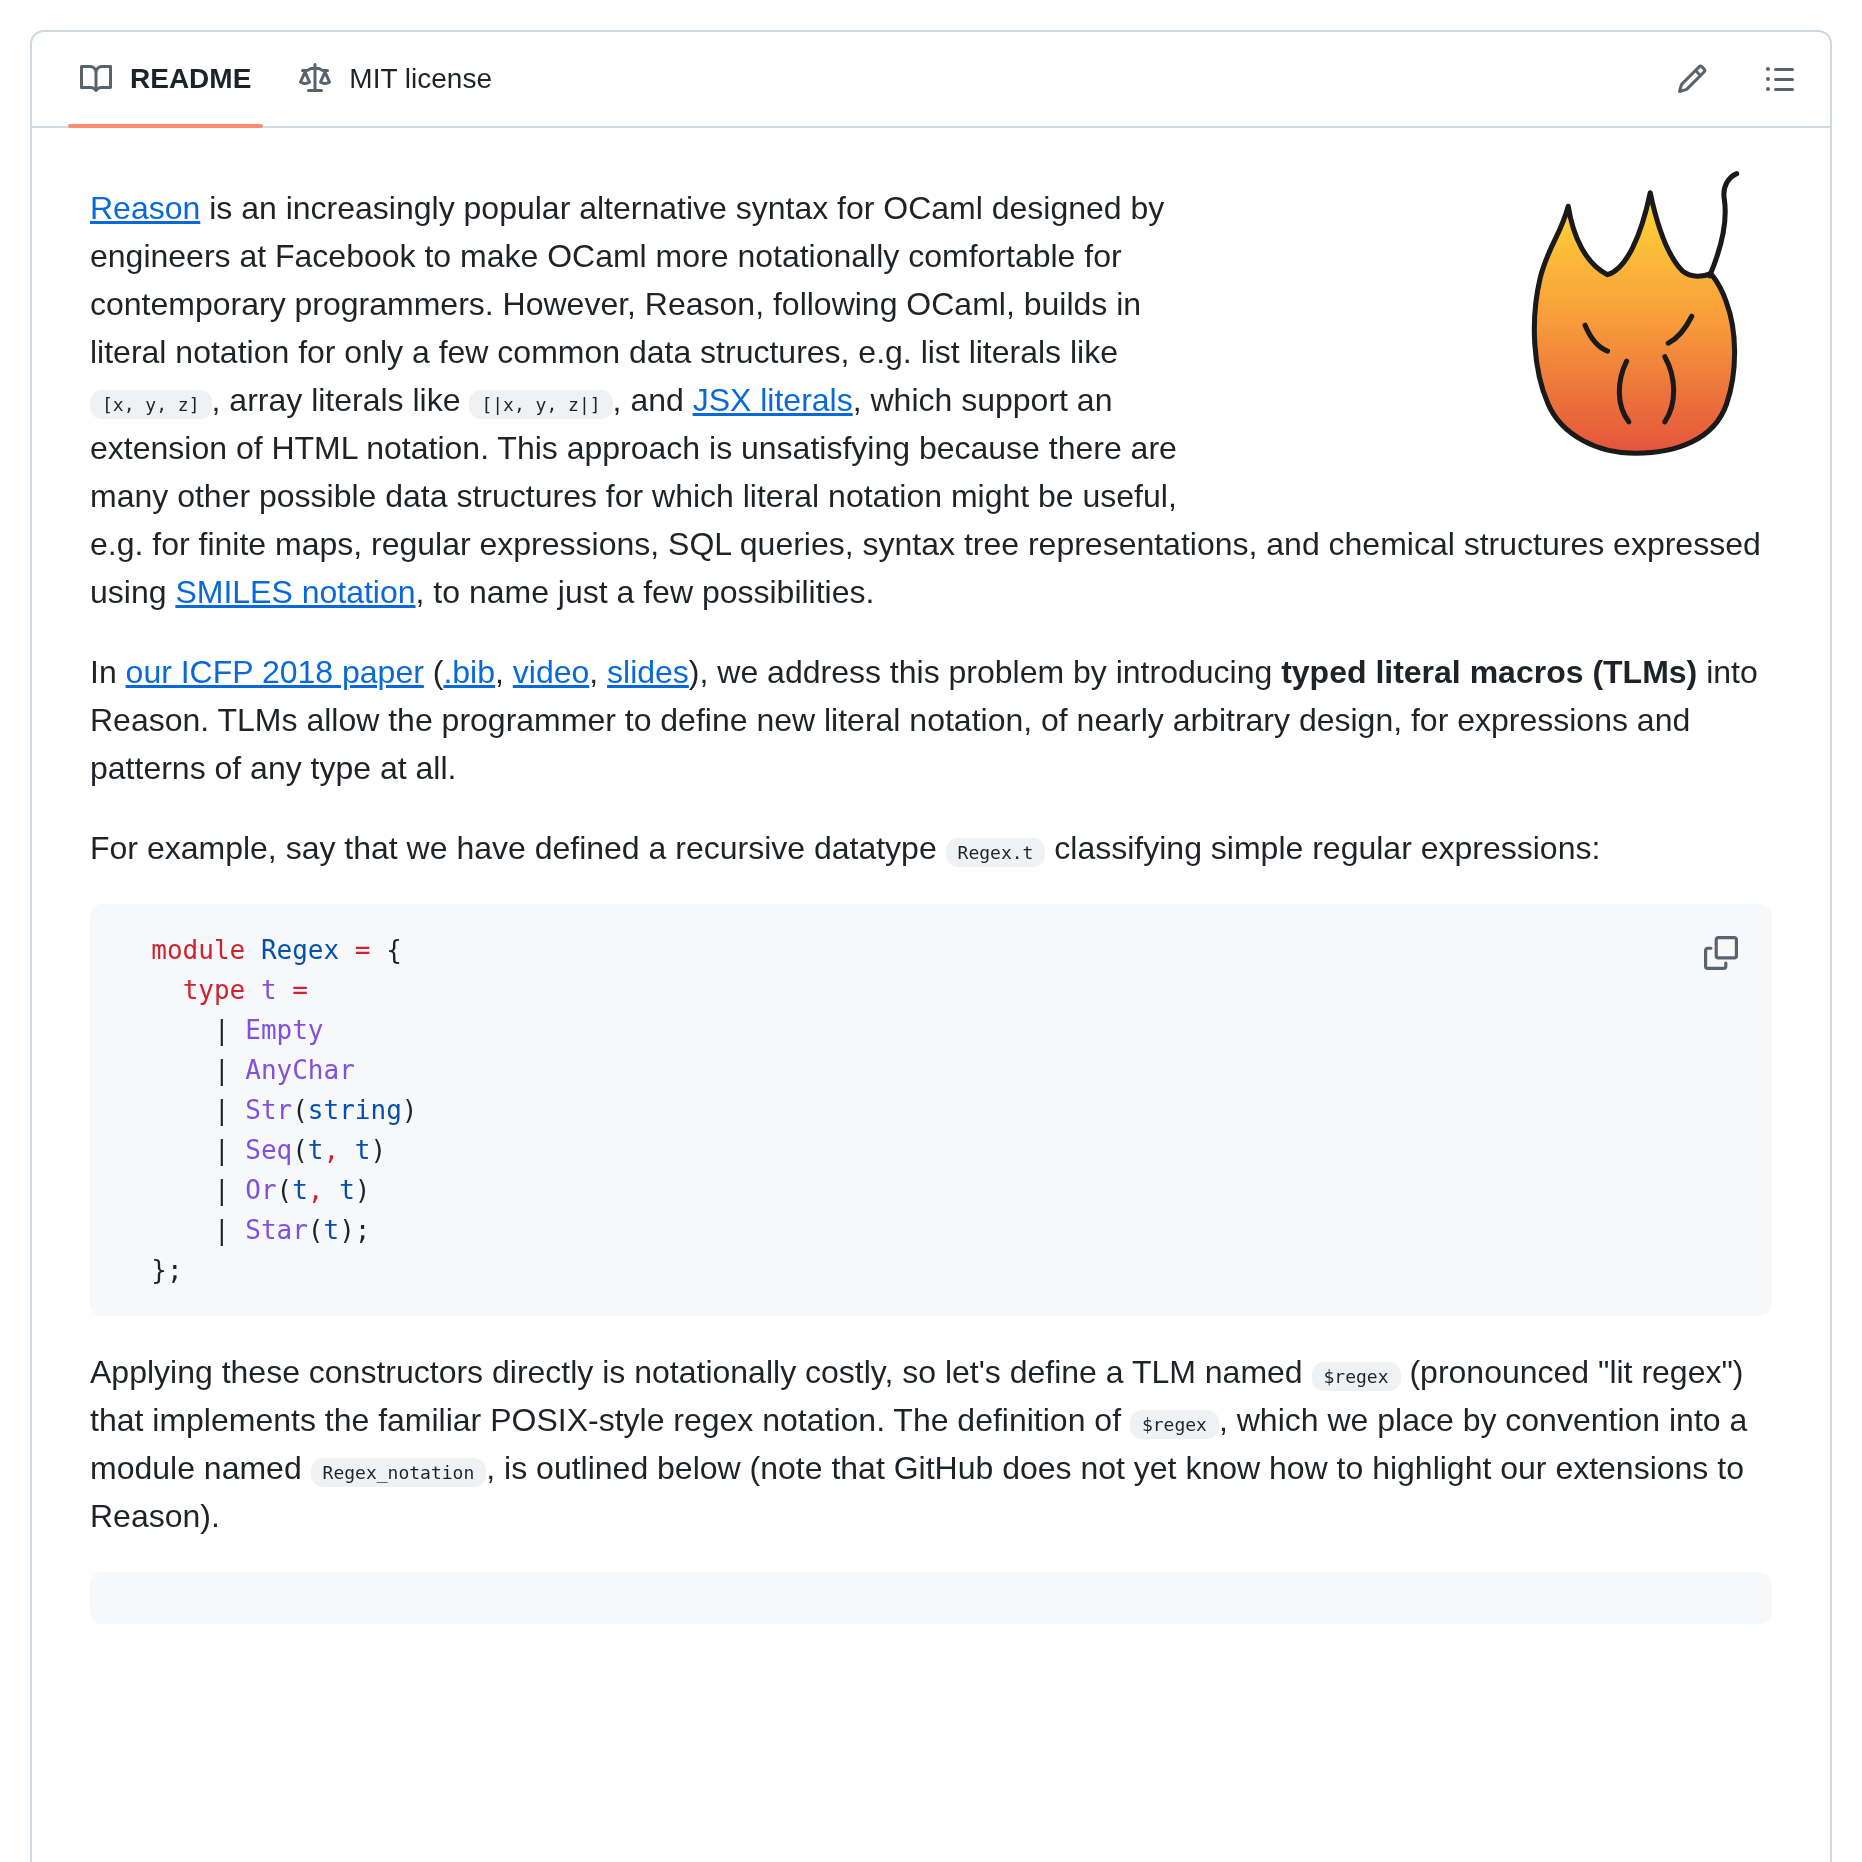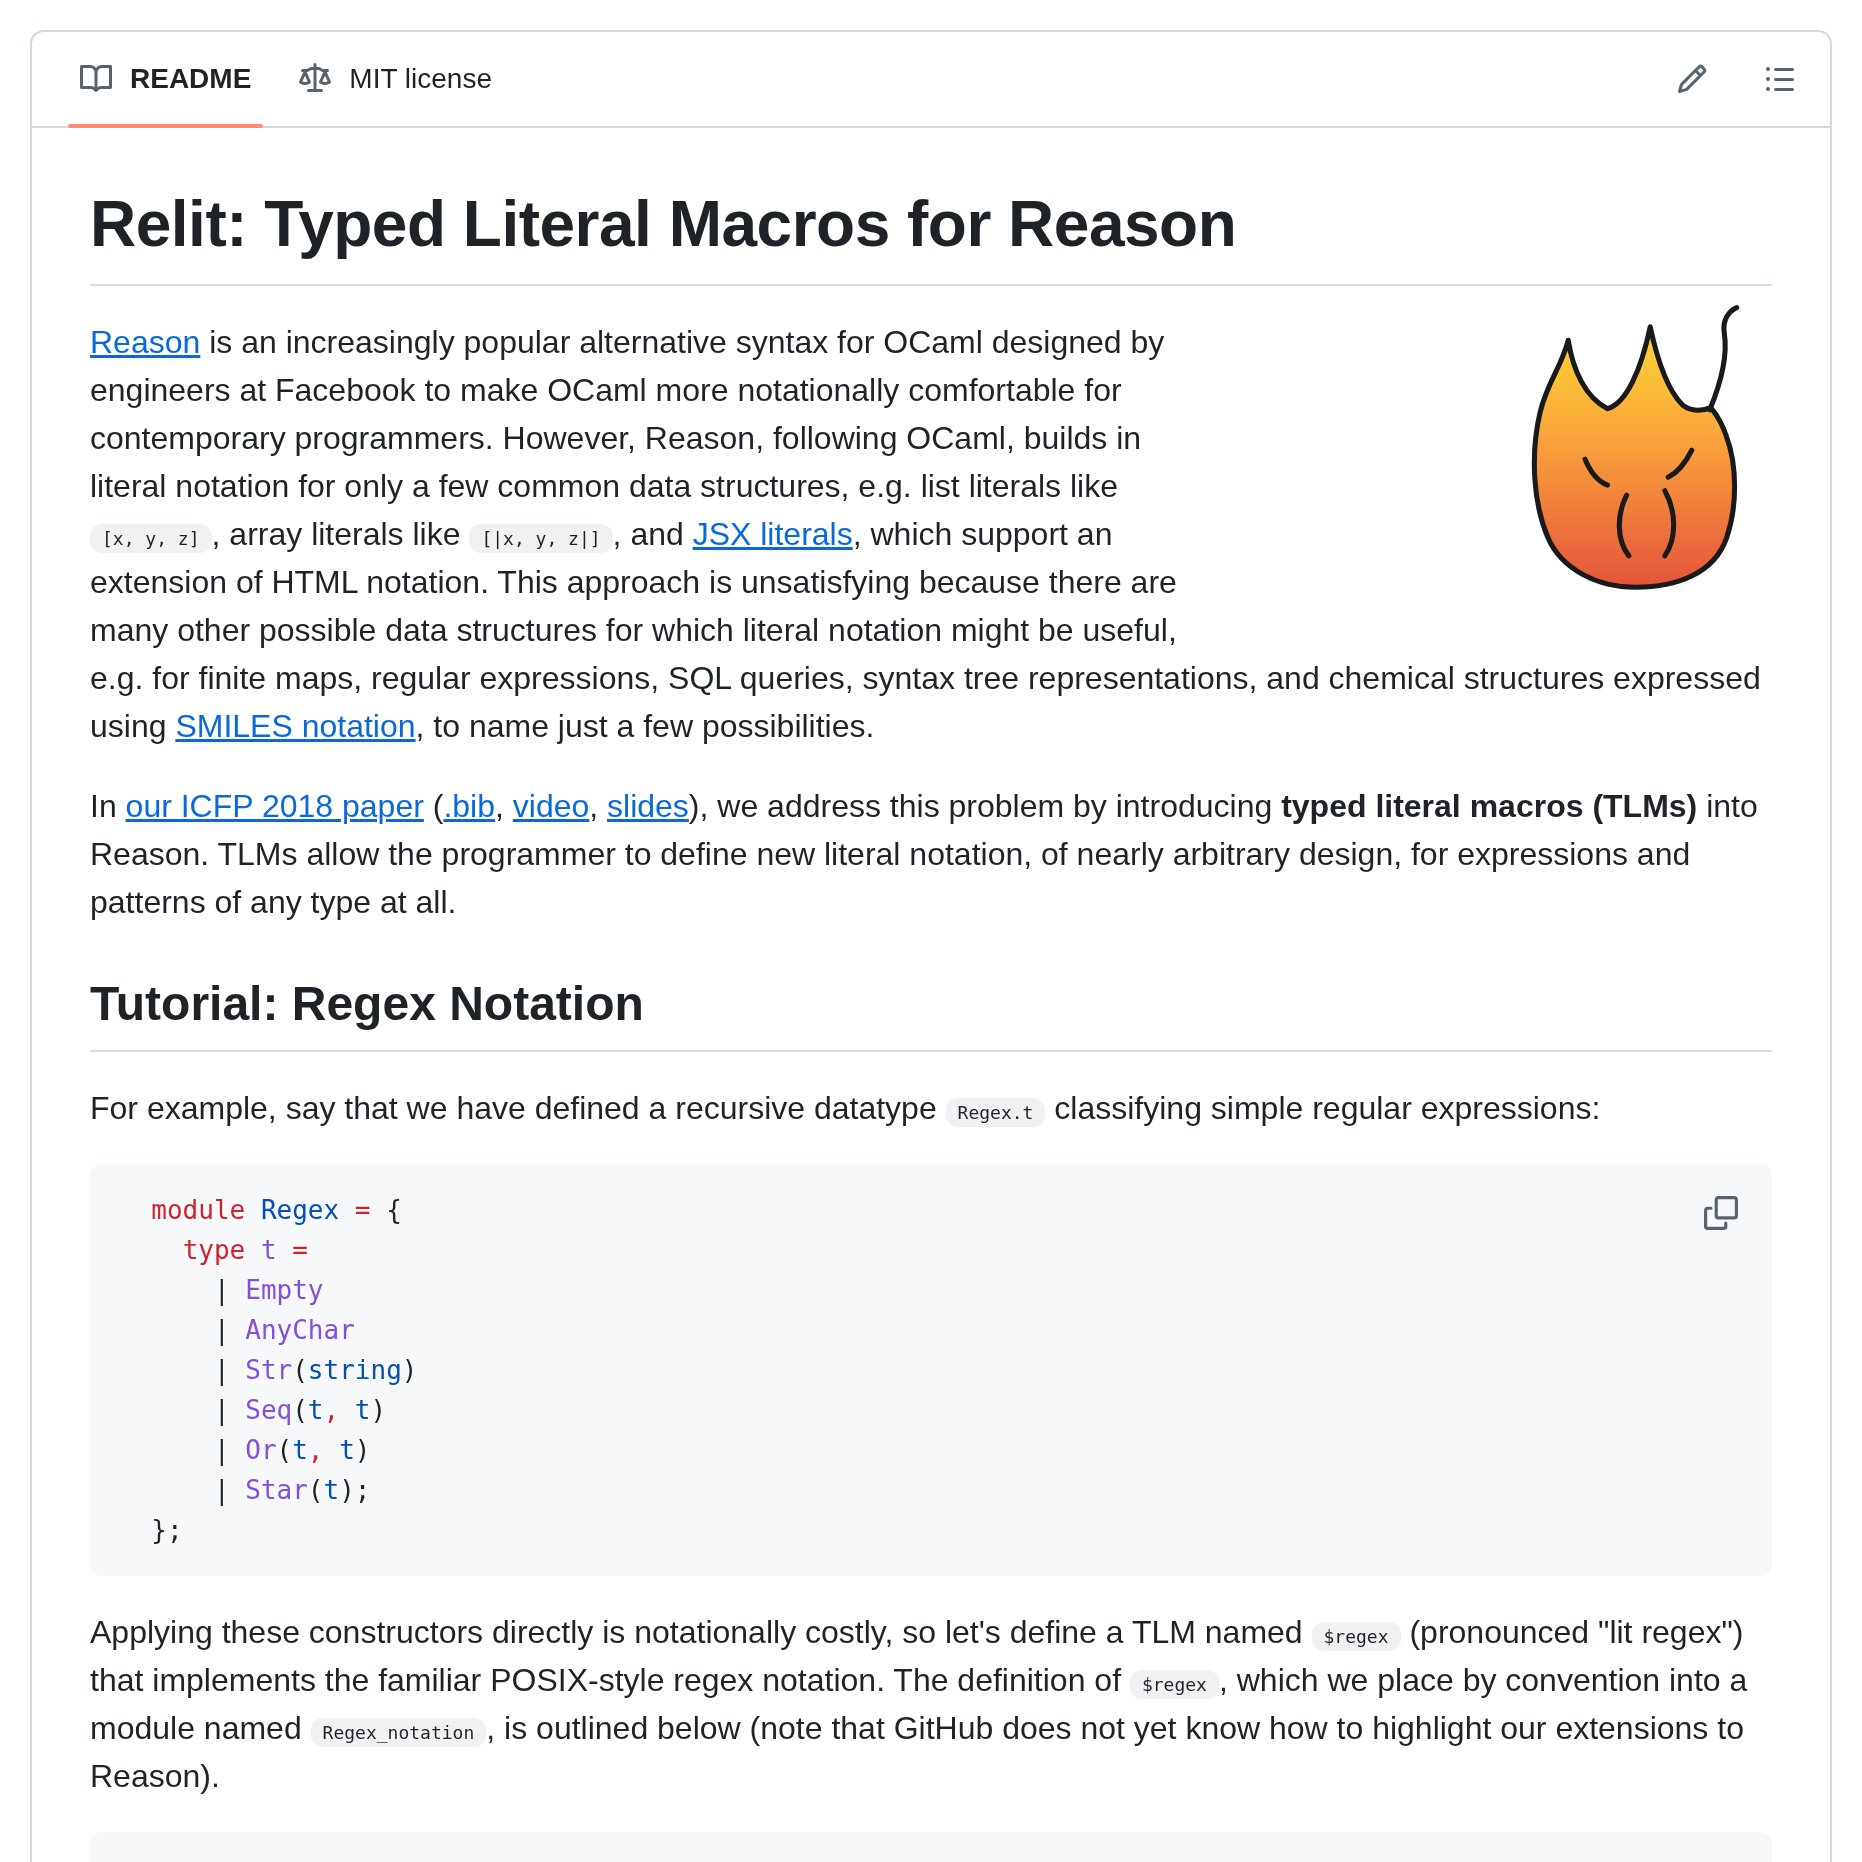--- a/index.html
+++ b/index.html
@@ -106,21 +106,20 @@
       </button>
       <button class="icon-btn">
         <svg class="octicon" viewBox="0 0 16 16">
             <path d="M5.75 2.5h8.5a.75.75 0 0 1 0 1.5h-8.5a.75.75 0 0 1 0-1.5Zm0 5h8.5a.75.75 0 0 1 0 1.5h-8.5a.75.75 0 0 1 0-1.5Zm0 5h8.5a.75.75 0 0 1 0 1.5h-8.5a.75.75 0 0 1 0-1.5ZM2 14a1 1 0 1 1 0-2 1 1 0 0 1 0 2Zm1-6a1 1 0 1 1-2 0 1 1 0 0 1 2 0ZM2 4a1 1 0 1 1 0-2 1 1 0 0 1 0 2Z"></path>
           </svg>
       </button>
     </div>
   </div>
 
   <article class="markdown">
-    <h1>Relit: Typed Literal Macros for Reason</h1>
 
     <p class="clearfix">
       <span class="flame-float">
         <svg viewBox="0 0 230 260">
           <defs>
             <linearGradient id="flameGrad" x1="0" y1="0" x2="0" y2="1">
               <stop offset="0" stop-color="#FDD835"></stop>
               <stop offset="0.45" stop-color="#F9A13B"></stop>
               <stop offset="1" stop-color="#E4543C"></stop>
             </linearGradient>
@@ -131,21 +130,20 @@
           <path d="M170,132 C164,144 157,152 149,156" fill="none" stroke="#1a1a1a" stroke-width="4.5" stroke-linecap="round"></path>
           <path d="M112,172 C103,190 103,212 114,226" fill="none" stroke="#1a1a1a" stroke-width="4.5" stroke-linecap="round"></path>
           <path d="M146,168 C156,186 157,210 146,226" fill="none" stroke="#1a1a1a" stroke-width="4.5" stroke-linecap="round"></path>
         </svg>
       </span>
       <span><a href="#">Reason</a> is an increasingly popular alternative syntax for OCaml designed by engineers at Facebook to make OCaml more notationally comfortable for contemporary programmers. However, Reason, following OCaml, builds in literal notation for only a few common data structures, e.g. list literals like <code class="inline-code">[x, y, z]</code>, array literals like <code class="inline-code">[|x, y, z|]</code>, and <a href="#">JSX literals</a>, which support an extension of HTML notation. This approach is unsatisfying because there are many other possible data structures for which literal notation might be useful, e.g. for finite maps, regular expressions, SQL queries, syntax tree representations, and chemical structures expressed using <a href="#">SMILES notation</a>, to name just a few possibilities.</span>
     </p>
 
     <p>In <a href="#">our ICFP 2018 paper</a> (<a href="#">.bib</a>, <a href="#">video</a>, <a href="#">slides</a>), we address this problem by introducing <strong>typed literal macros (TLMs)</strong> into Reason. TLMs allow the programmer to define new literal notation, of nearly arbitrary design, for expressions and patterns of any type at all.</p>
 
-    <h2>Tutorial: Regex Notation</h2>
 
     <p>For example, say that we have defined a recursive datatype <code class="inline-code">Regex.t</code> classifying simple regular expressions:</p>
 
     <div class="highlight">
       <pre><span class="tok-p">  </span><span class="tok-k">module</span><span class="tok-p"> </span><span class="tok-e">Regex</span><span class="tok-p"> </span><span class="tok-k">=</span><span class="tok-p"> {</span>
 <span class="tok-p">    </span><span class="tok-k">type</span><span class="tok-p"> </span><span class="tok-c">t</span><span class="tok-p"> </span><span class="tok-k">=</span>
 <span class="tok-p">      | </span><span class="tok-c">Empty</span>
 <span class="tok-p">      | </span><span class="tok-c">AnyChar</span>
 <span class="tok-p">      | </span><span class="tok-c">Str</span><span class="tok-p">(</span><span class="tok-e">string</span><span class="tok-p">)</span>
 <span class="tok-p">      | </span><span class="tok-c">Seq</span><span class="tok-p">(</span><span class="tok-e">t</span><span class="tok-k">,</span><span class="tok-p"> </span><span class="tok-e">t</span><span class="tok-p">)</span>

